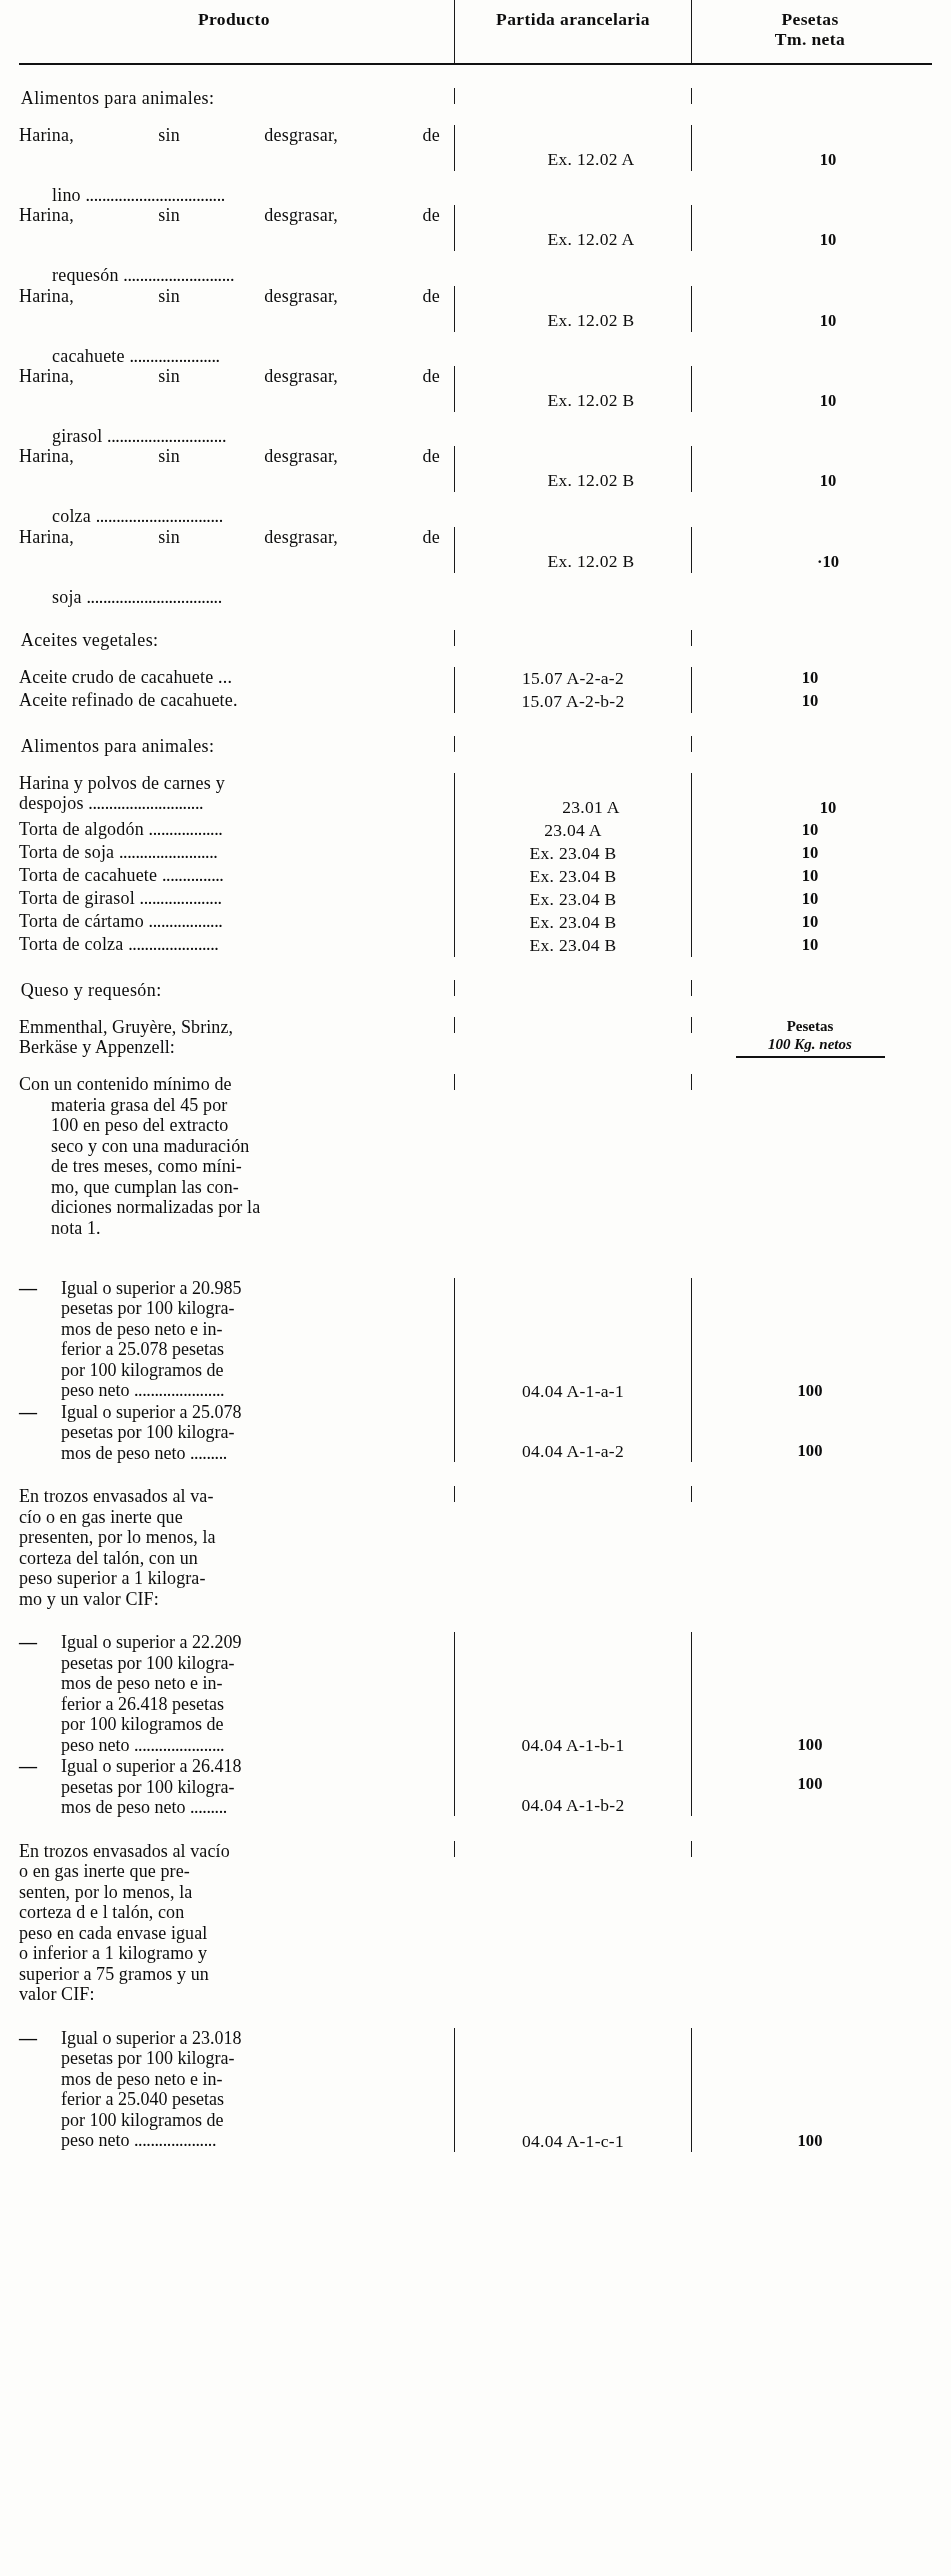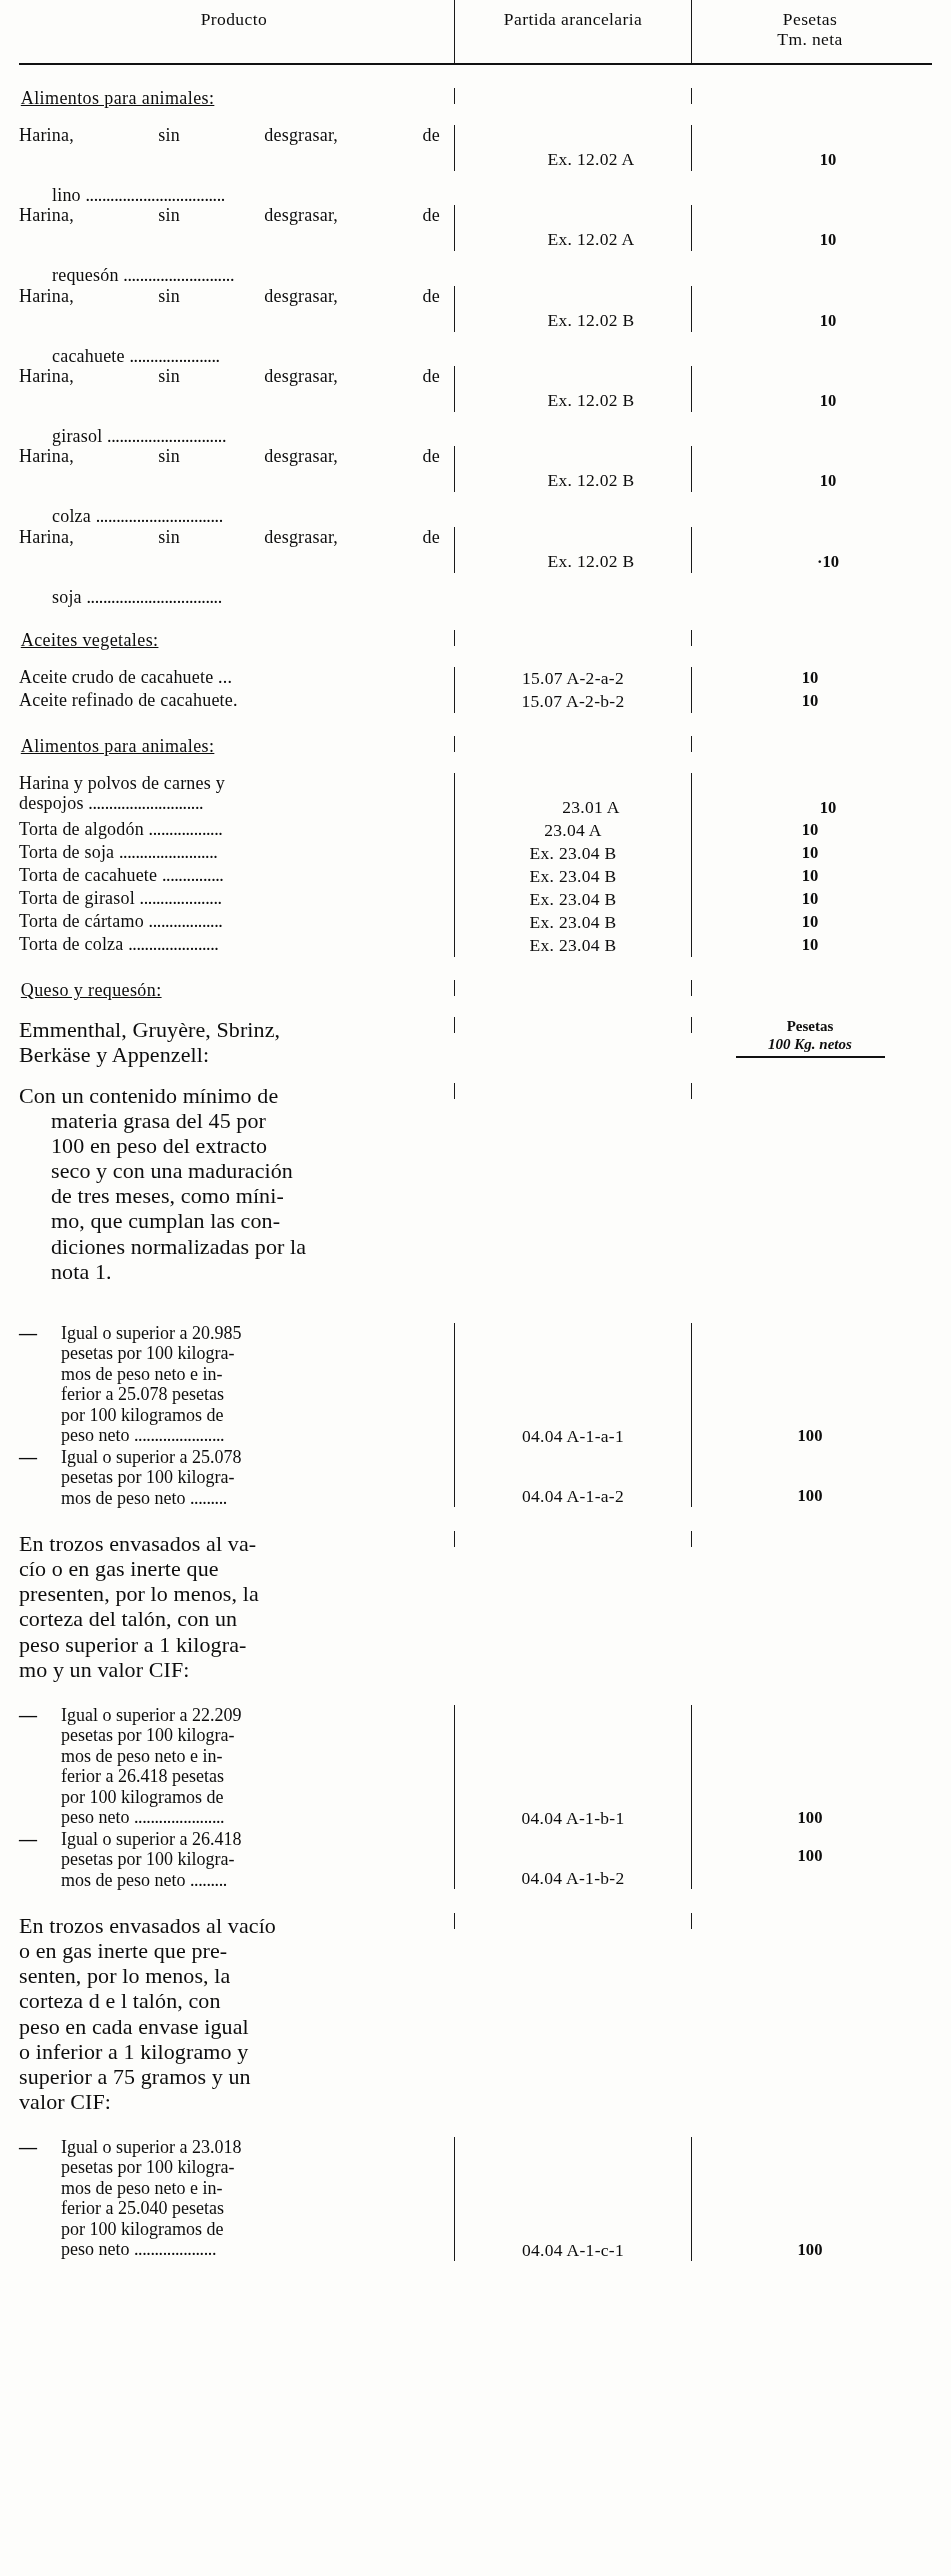--- a/index.html
+++ b/index.html
@@ -59,41 +59,40 @@
   .head .c-pes {
     height: 63px;
     display: flex;
     align-items: flex-start;
     justify-content: center;
     padding-top: 8.8px;
   }
   .head .c-prod { justify-content: center; }
   .head-txt {
     font-family: "Liberation Serif", serif;
-    font-weight: normal;
+    font-weight: bold;
     font-size: 17.5px;
     letter-spacing: 0.4px;
     text-align: center;
     line-height: 1.15;
   }
   .rule {
     height: 0;
     border-top: 2.6px solid #111;
     margin: 0 0 0 0;
   }
   .rule-wrap {
     width: 913px;
   }
   .gap-18 { height: 16px; }
   .gap-26 { height: 23px; }
   .section-title {
     font-size: 18px;
     letter-spacing: 0.4px;
     padding-left: 1.8px;
-    text-decoration: underline;
   }
   .prod-block {
     font-size: 18px;
     line-height: 1.12;
     letter-spacing: 0.2px;
   }
   .prod-line1 {
     display: flex;
     justify-content: space-between;
     padding-right: 8.8px;
@@ -144,21 +143,21 @@
     text-align: center;
     line-height: 1.2;
   }
   .subhead .l1 { font-style: normal; }
   .small-rule {
     border-top: 2.2px solid #111;
     width: 149px;
     margin: 3.5px auto 0 auto;
   }
   .para {
-    font-size: 22px;
+    font-size: 18px;
     line-height: 1.14;
     letter-spacing: 0.1px;
   }
   .para .ind {
     padding-left: 32px;
   }
   .dash-item {
     font-size: 18px;
     line-height: 1.14;
     padding-left: 23px;

